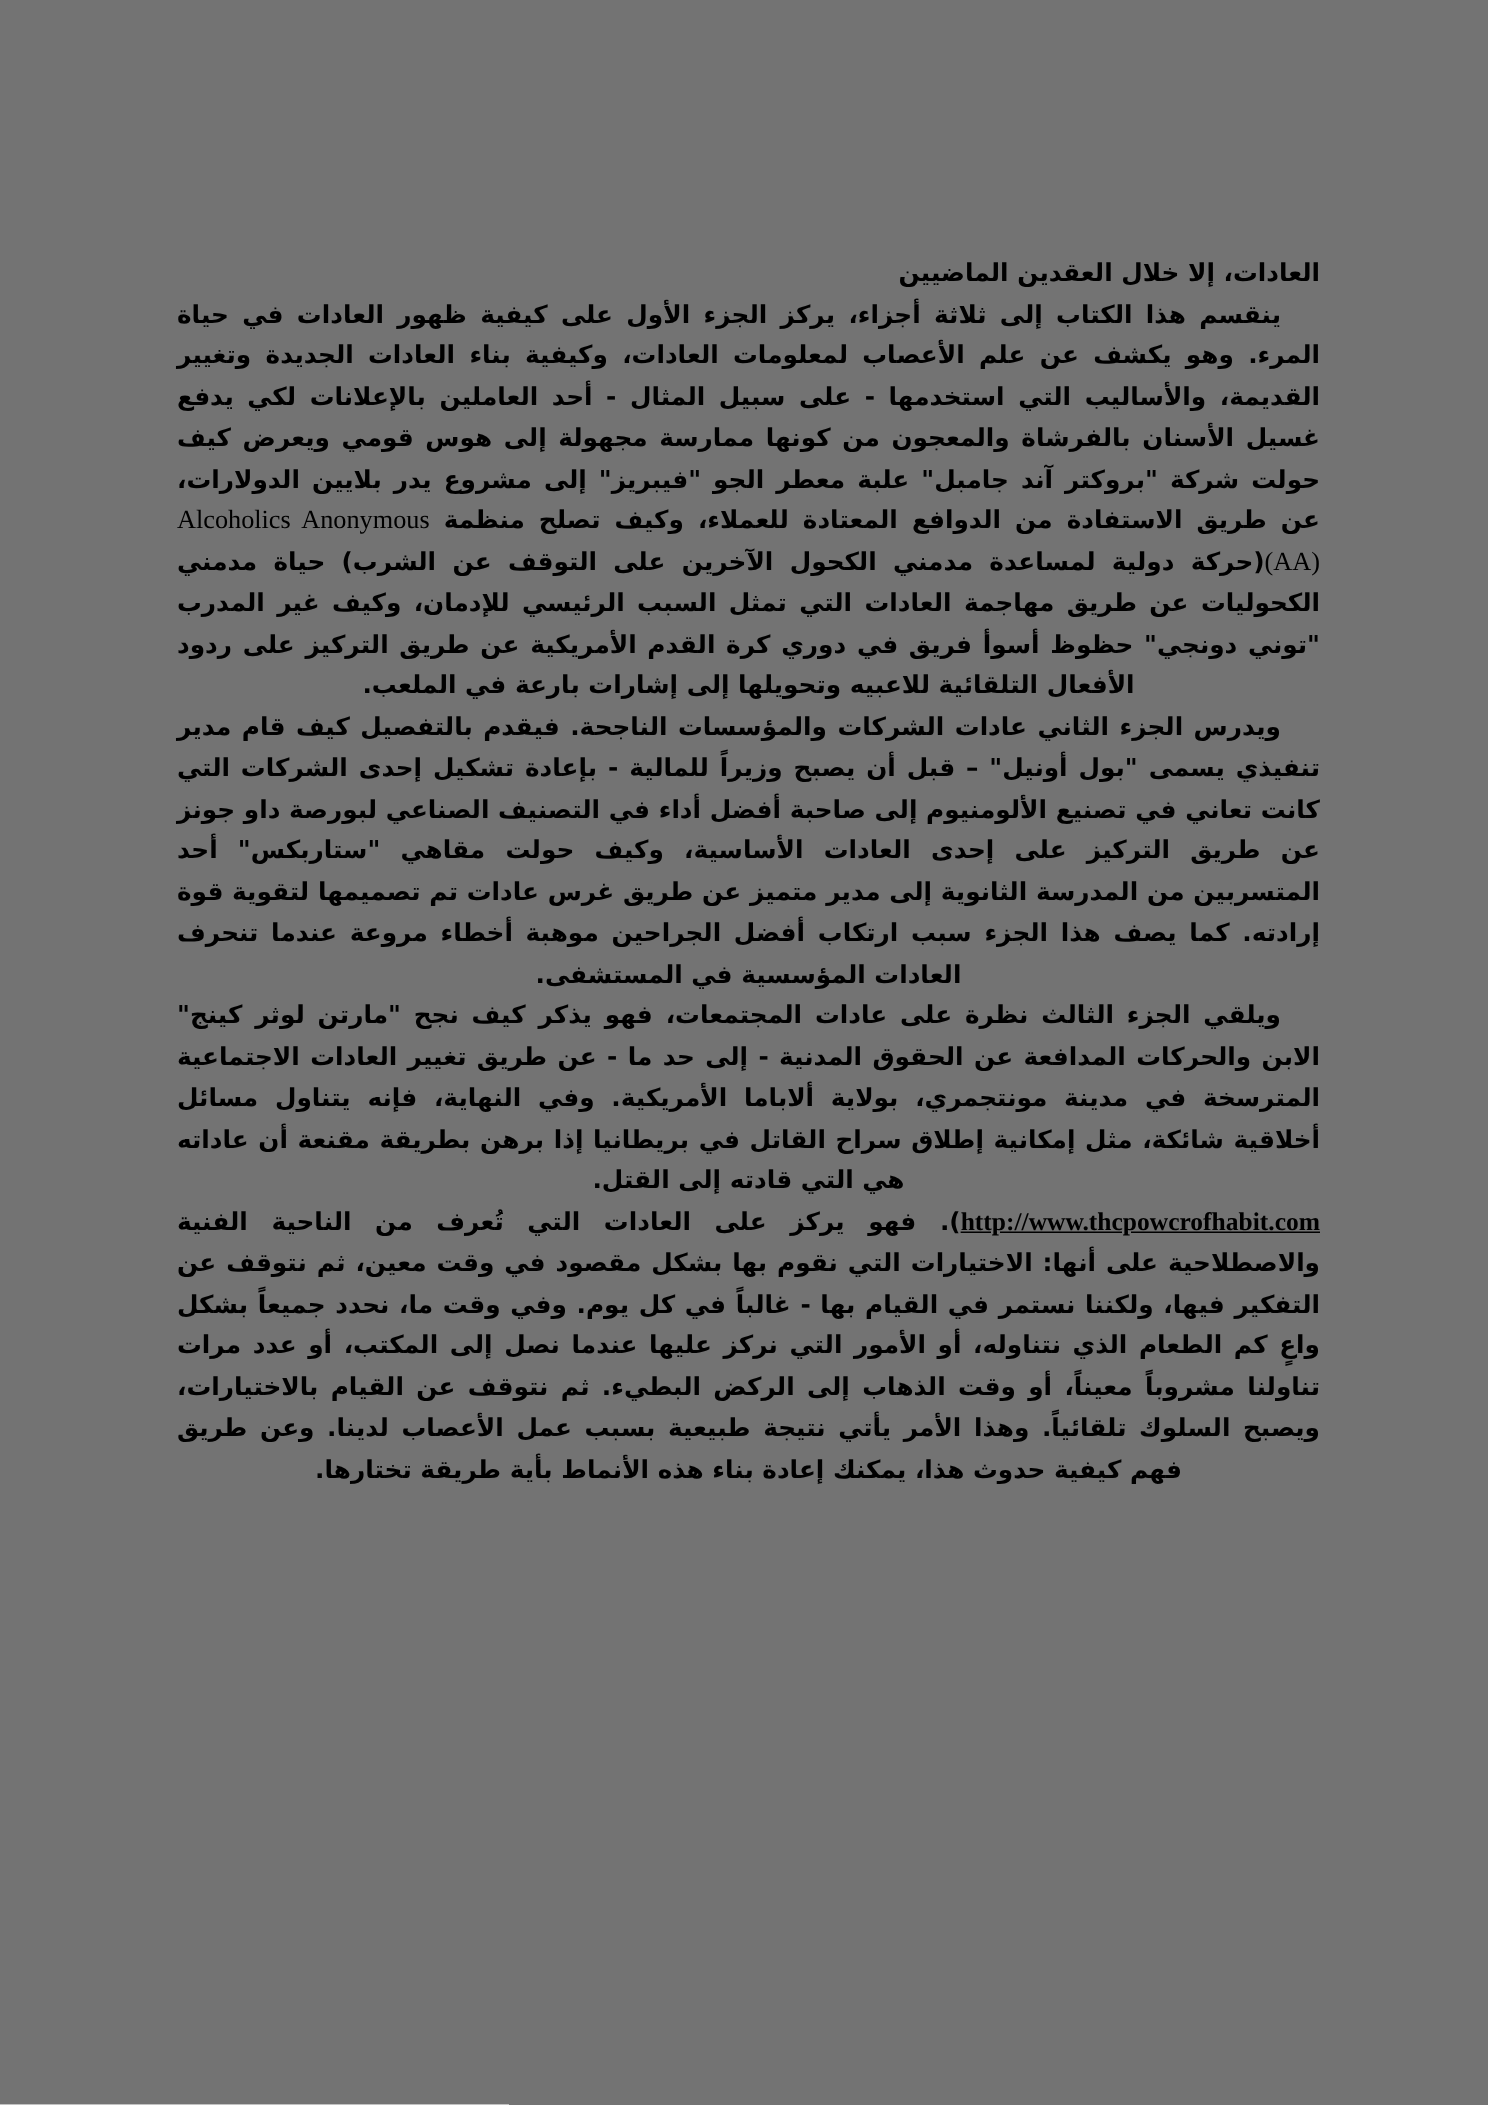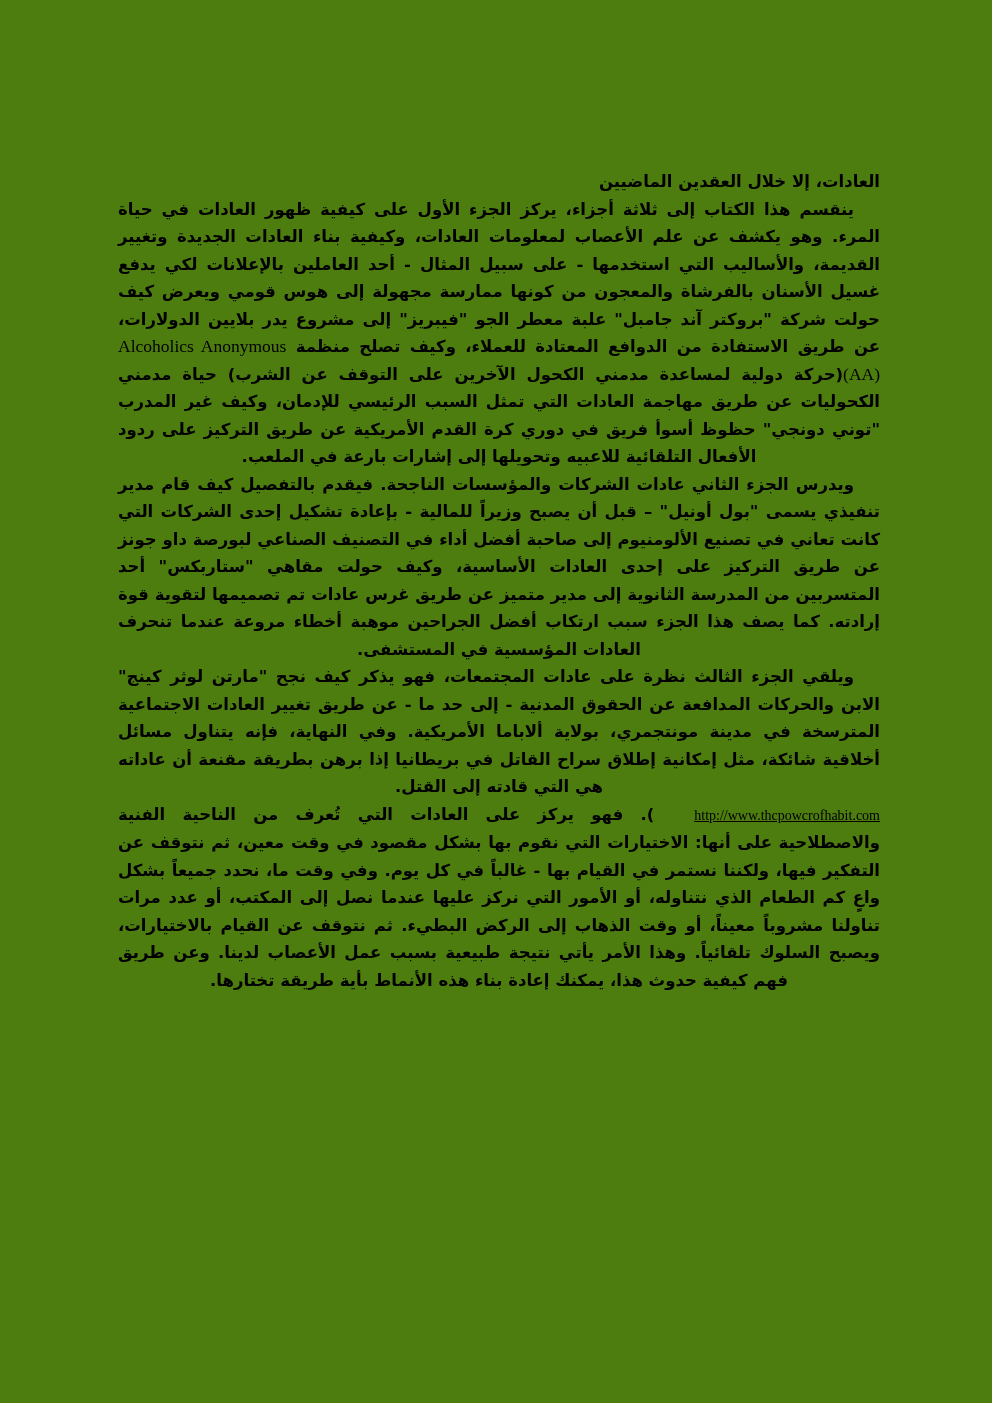--- a/index.html
+++ b/index.html
@@ -12,21 +12,21 @@
     width: 992px;
     height: 1403px;
     position: relative;
     overflow: hidden;
     font-family: "DejaVu Sans", "Liberation Sans", sans-serif;
   }
 
   .page {
     position: absolute;
     inset: 0;
-    background: #4d7c0f;
+    background: #737373;
   }
 
   .text-column {
     position: absolute;
     left: 118px;
     top: 168px;
     width: 762px;
     direction: rtl;
     text-align: justify;
     color: #000000;
@@ -64,27 +64,26 @@
   .latin {
     font-family: "Liberation Serif", "DejaVu Serif", serif;
     font-weight: 400;
     font-size: 17.5px;
     direction: ltr;
     unicode-bidi: embed;
   }
 
   .url {
     font-family: "Liberation Serif", "DejaVu Serif", serif;
-    font-weight: 400;
-    font-size: 14px;
+    font-weight: 700;
+    font-size: 17px;
     direction: ltr;
     unicode-bidi: embed;
     text-decoration: underline;
     color: #000000;
-    margin-left: 40px;
   }
 
   .watermark {
     position: absolute;
     left: 56px;
     top: 1402px;
     color: #d7d7d7;
     font-family: Liberation Serif, serif;
     font-size: 20px;
     letter-spacing: 0.5px;

